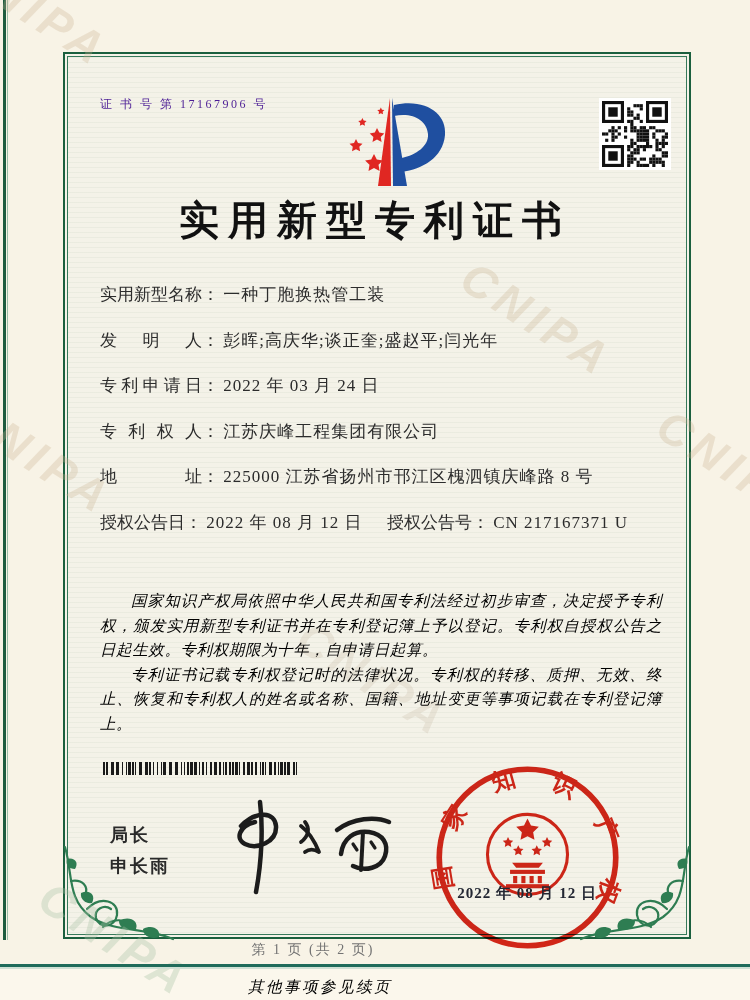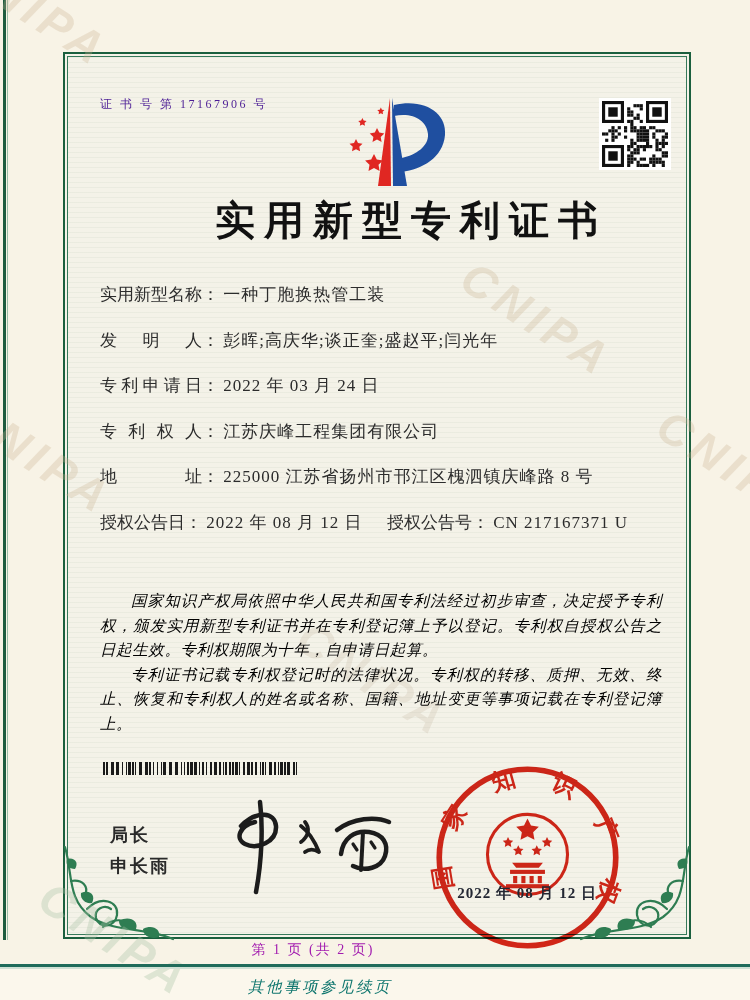--- a/index.html
+++ b/index.html
@@ -42,21 +42,21 @@
 
   .cert-no{
     position:absolute; left:100px; top:96px; font-size:12px; color:#4c1d95;
     letter-spacing:2.5px; z-index:4;
   }
   .qr{position:absolute; left:599px; top:98px; width:66px; height:66px; background:#fff; padding:3px; z-index:4;}
   .logo{position:absolute; left:330px; top:92px; z-index:4;}
 
   .title{
     position:absolute; left:63px; top:193px; width:624px; text-align:center;
-    font-size:40px; font-weight:bold; color:#111; letter-spacing:9px; z-index:4;margin-left:36px;
+    font-size:40px; font-weight:bold; color:#111; letter-spacing:9px; z-index:4;
   }
 
   .fields{position:absolute; left:100px; top:283px; width:560px; z-index:4;}
   .frow{position:relative; height:45.5px; font-size:17px; color:#2c2c2c; white-space:nowrap;}
   .flabel{
     display:inline-block; width:102px; text-align:justify; text-align-last:justify;
     vertical-align:top; color:#2c2c2c;
   }
   .flabel5{width:85px;}
   .fvalue{letter-spacing:1px;}
@@ -77,28 +77,28 @@
   .sig{position:absolute; left:213px; top:792px; z-index:5;}
 
   .seal{position:absolute; left:430px; top:760px; width:195px; height:195px; z-index:6; mix-blend-mode:multiply;}
   .seal-date{
     position:absolute; left:432px; top:884px; width:190px; text-align:center; z-index:7;
     font-size:15px; font-weight:bold; color:#232733; letter-spacing:1px; white-space:nowrap;
   }
 
   .page-info{
     position:absolute; left:63px; top:941px; width:500px; text-align:center; z-index:4;
-    font-size:14px; color:#a21caf; letter-spacing:2px;
+    font-size:14px; color:#737373; letter-spacing:2px;
   }
   .separator{position:absolute; left:0; top:964px; width:750px; height:3px; background:#1f6b5a; z-index:8;}
   .separator-hi{position:absolute; left:0; top:967px; width:750px; height:2px; background:#cfe0d4; z-index:8;}
   .below-strip{position:absolute; left:0; top:969px; width:750px; height:31px; background:#fbf7ec; z-index:2;}
   .continuation{
     position:absolute; left:0; top:977px; width:640px; text-align:center; z-index:4;
-    font-size:15.5px; font-style:italic; color:#0f766e; letter-spacing:2.5px;
+    font-size:15.5px; font-style:italic; color:#000000; letter-spacing:2.5px;
   }
 </style>
 </head>
 <body>
 
 <div class="page">
 
   <div class="spine"></div>
   <div class="spine2"></div>
 

